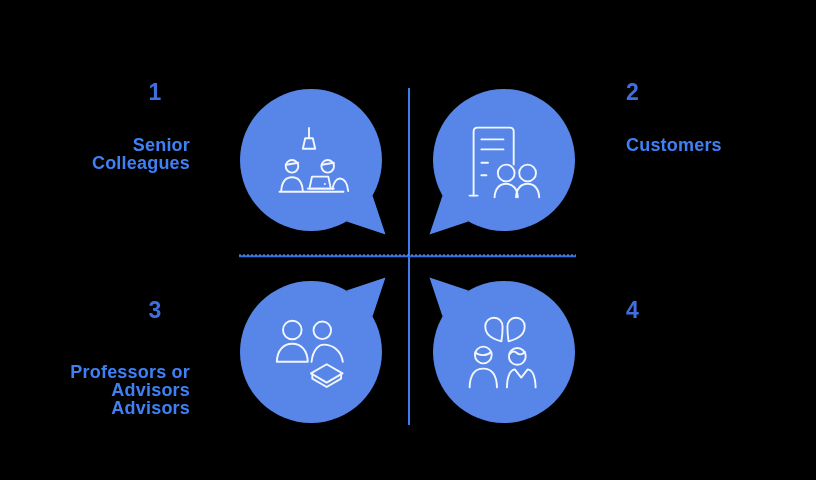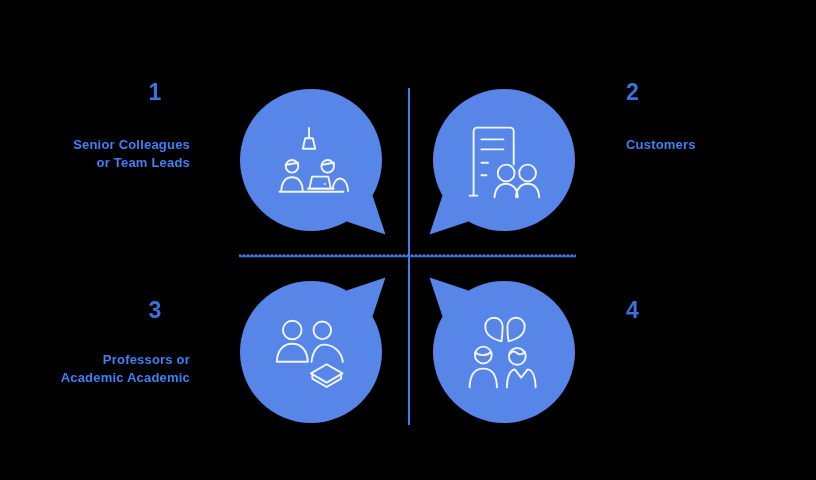--- a/index.html
+++ b/index.html
@@ -19,21 +19,21 @@
   }
   .icon .dot{fill:var(--icon-stroke,#F2F6FE);stroke:none;}
   .num{
     position:absolute;width:100px;
     font-weight:700;font-size:23px;line-height:23px;
     color:var(--number,#3D70DC);
   }
   .num-center{text-align:center;}
   .label{
     position:absolute;width:160px;
-    font-weight:700;font-size:13px;line-height:18px;letter-spacing:.2px;
+    font-weight:700;font-size:18px;line-height:18px;letter-spacing:.2px;
     color:var(--label,#3F80F5);
   }
   .label span{display:block;}
   .align-right{text-align:right;}
 </style>
 </head>
 <body>
 
 <div class="canvas">
 
@@ -110,23 +110,22 @@
     </g>
   </svg>
 
   <div class="num num-center" style="left:105px;top:81px">1</div>
   <div class="num" style="left:626px;top:81px">2</div>
   <div class="num num-center" style="left:105px;top:299px">3</div>
   <div class="num" style="left:626px;top:299px">4</div>
 
   <div class="label align-right" style="left:30px;top:136px">
     <span>Senior Colleagues</span>
-    <span>or Team Leads</span>
   </div>
   <div class="label" style="left:626px;top:136px">
     <span>Customers</span>
   </div>
-  <div class="label align-right" style="left:30px;top:351px">
+  <div class="label align-right" style="left:30px;top:363px">
     <span>Professors or</span>
-    <span>Academic Academic</span>
+    <span>Advisors Advisors</span>
   </div>
 
 </div>
 
 </body></html>

